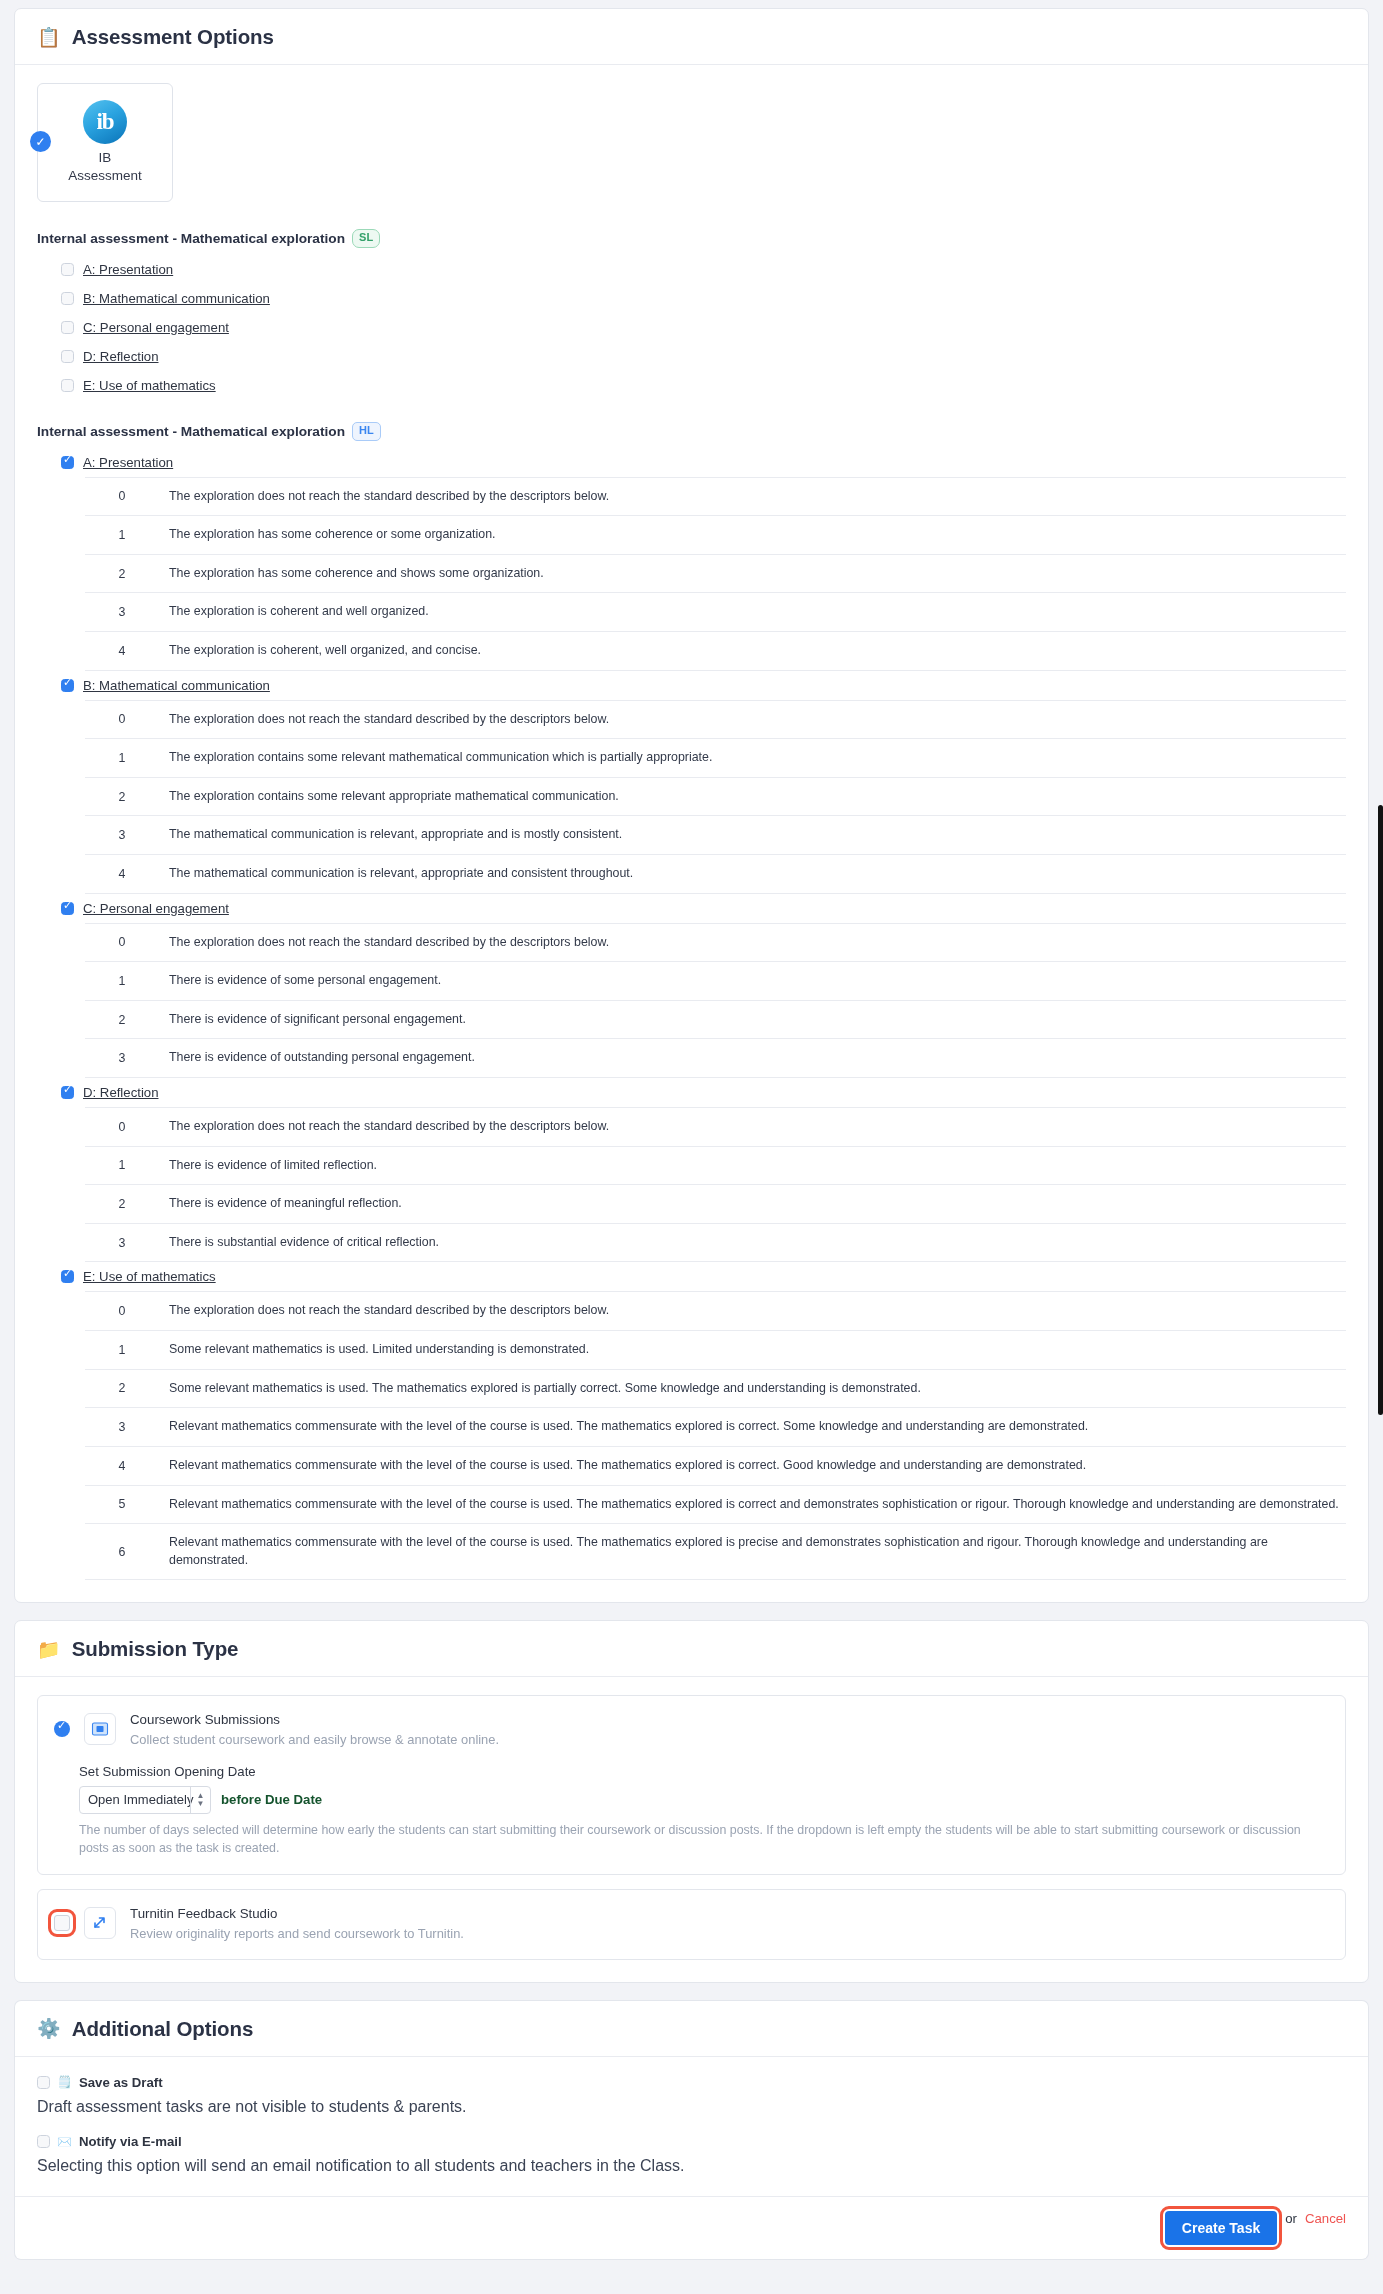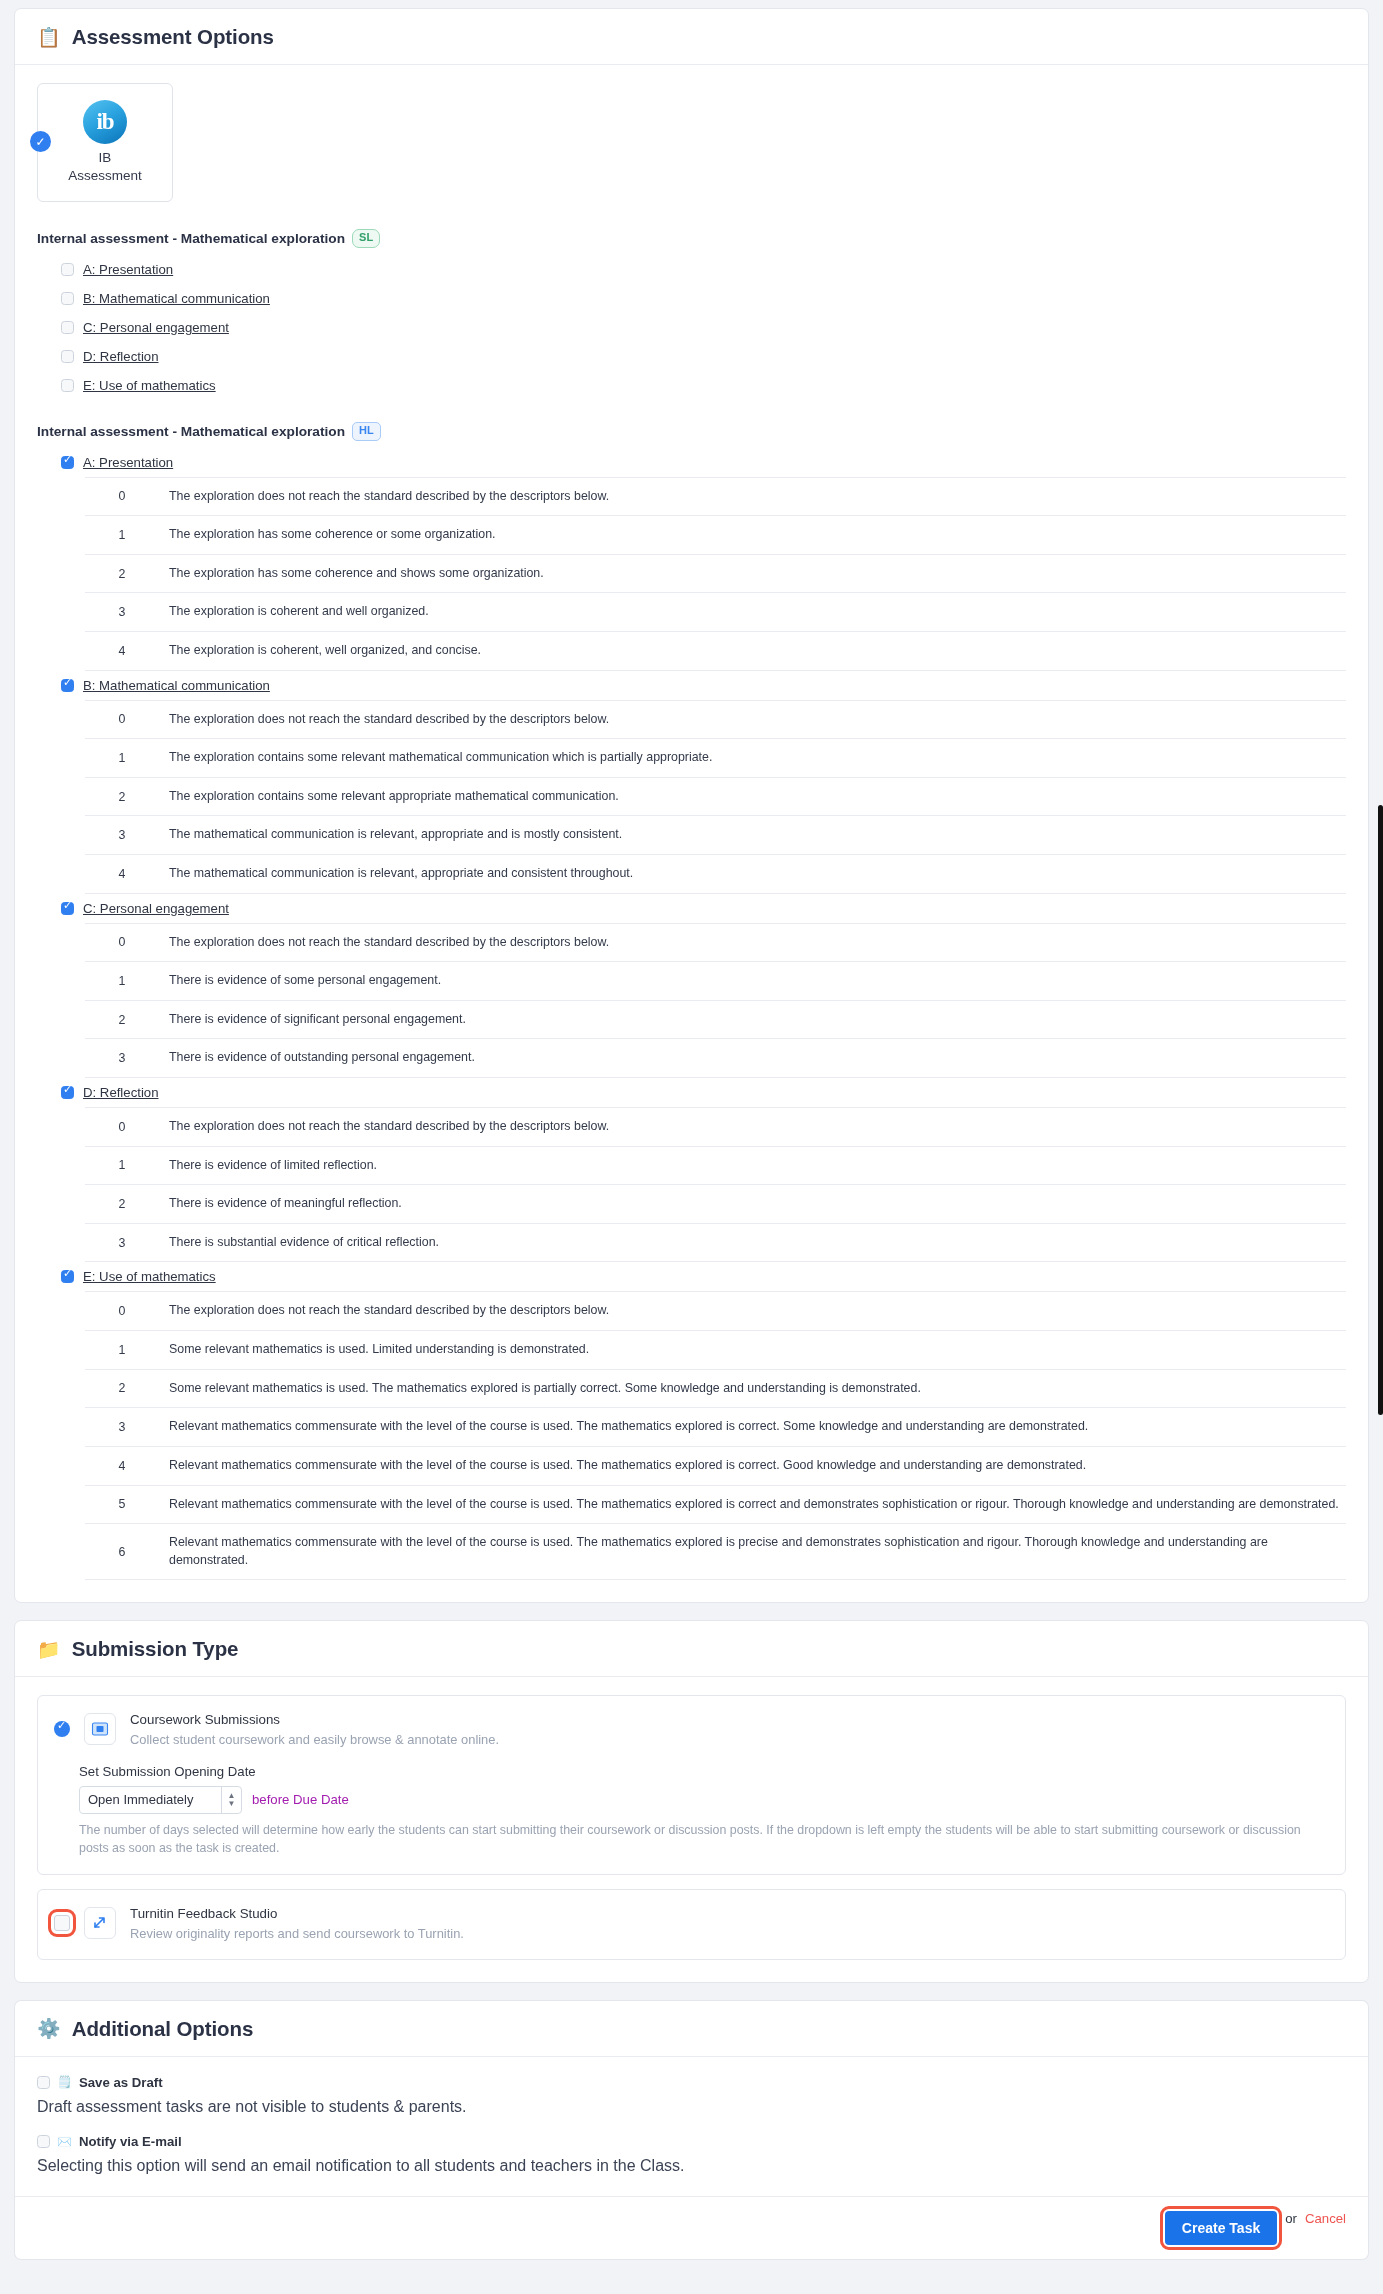--- a/index.html
+++ b/index.html
@@ -141,34 +141,34 @@
     display:flex; align-items:center; justify-content:center;
     flex:0 0 auto; margin-top:3px;
   }
   .sub-txt .t1 { font-size:13.3px; color:#2f3542; line-height:1.5; }
   .sub-txt .t2 { font-size:12.9px; color:#9aa3b2; line-height:1.5; }
   .sub-label {
     font-size:13.2px; color:#2f3542; margin:14px 0 7px 25px;
   }
   .sel-row { display:flex; align-items:center; gap:10px; margin-left:25px; }
   .sel {
-    width:163px; height:28px;
+    width:132px; height:28px;
     border:1px solid #d7dbe3; border-radius:4px;
     background:#fff; font-size:13px; color:#2f3542;
     display:flex; align-items:center;
     padding-left:8px; position:relative;
   }
   .sel .spin {
     position:absolute; right:0; top:0; bottom:0; width:20px;
     border-left:1px solid #d7dbe3;
     display:flex; flex-direction:column;
     align-items:center; justify-content:center;
     font-size:8px; color:#6b7280; line-height:0.9;
   }
-  .sel-after { font-size:13.2px; font-weight:normal; color:#a21caf; }
+  .sel-after { font-size:13.2px; font-weight:bold; color:#14532d; }
   .helper {
     font-size:12.4px; color:#9aa3b2; line-height:1.45;
     margin:8px 0 0 25px;
   }
 
   
   .opt-row {
     display:flex; align-items:center; gap:7px;
     font-size:13.2px; font-weight:bold; color:#2f3542;
   }

